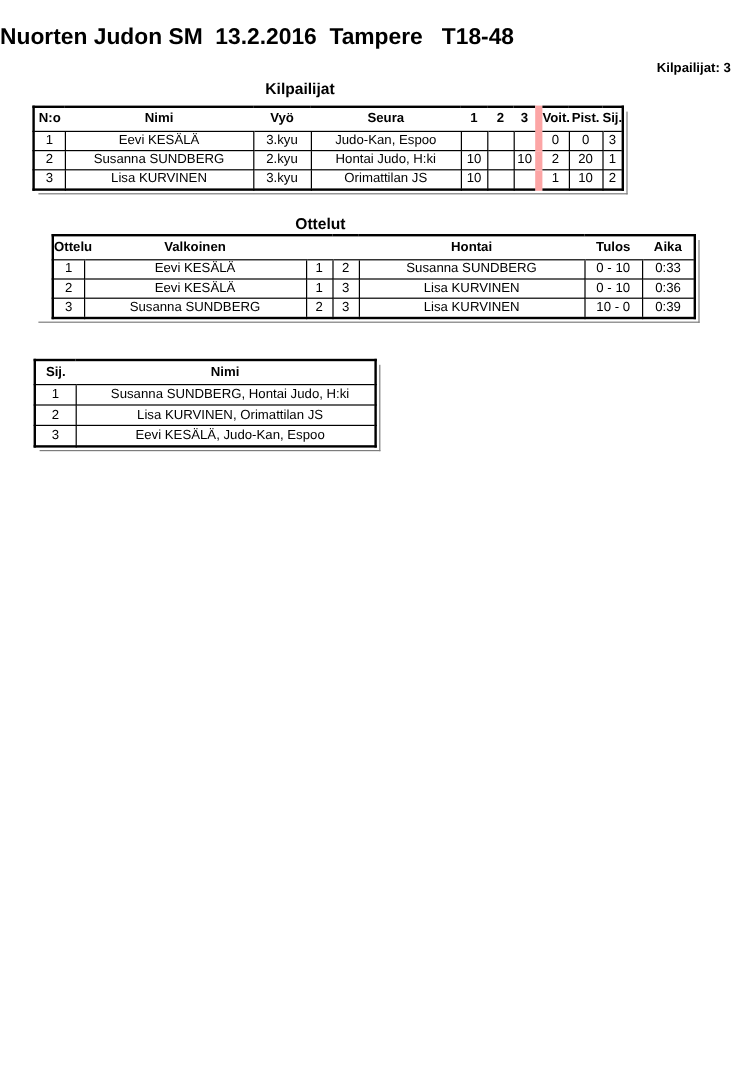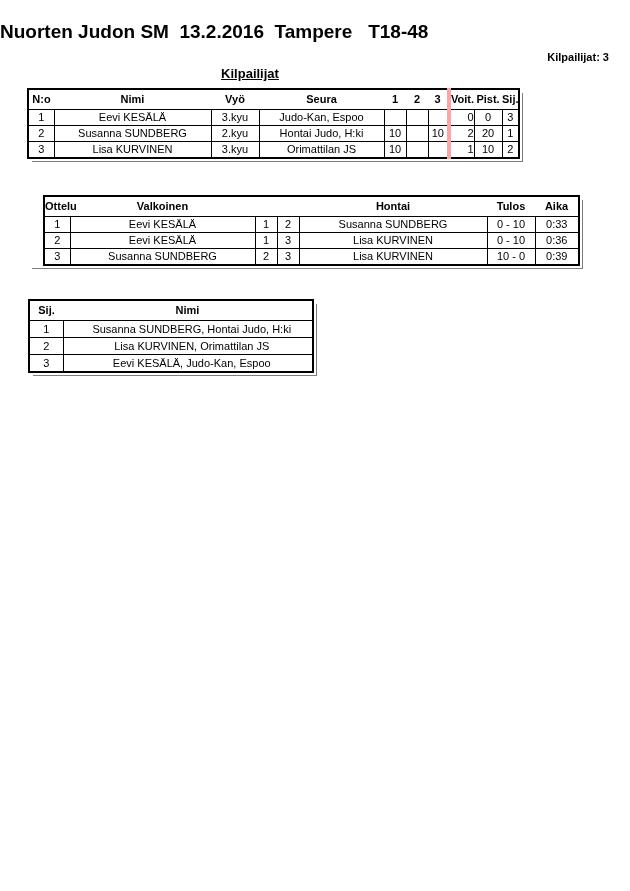--- a/index.html
+++ b/index.html
@@ -24,21 +24,21 @@
     top: 51px; left: 12px; width: 597px;
     text-align: right;
     font-size: 11px; font-weight: bold;
   }
   .section-heading {
     position: absolute;
     font-size: 13px; font-weight: bold;
     text-align: center;
     white-space: pre;
   }
-  .h-competitors { top: 66px; left: 0; width: 500px; text-decoration: underline; }
+  .h-competitors { top: 66px; left: 0; width: 500px; }
   .h-matches     { top: 179px; left: 0; width: 534px; }
   .h-results     { top: 284px; left: 0; width: 340px; }
 
   .twrap { position: absolute; }
   .twrap::before {
     content: ""; position: absolute;
     top: 5px; bottom: -3px; right: -3px; width: 1px;
     background: #7d7d7d;
   }
   .twrap::after {
@@ -76,21 +76,21 @@
   }
   .tbl td {
     border: 1px solid #000000;
     height: 15px;
     text-align: center;
   }
   .t3 td { height: 16px; }
   .th-left { text-align: left; padding-left: 1px; }
   .cell-left { text-align: left; padding-left: 6px; }
   .t3 .cell-left { padding-left: 8px; }
-  .t1 .gs { border-left: 4px solid #fca5a5; text-align: right; }
+  .t1 .gs { border-left: 6px solid #fca5a5; }
 </style>
 </head>
 <body>
 
 <div class="page">
 
   <div class="title">Nuorten Judon SM  13.2.2016  Tampere   T18-48</div>
   <div class="participants">Kilpailijat: 3</div>
 
   <div class="section-heading h-competitors">Kilpailijat</div>
@@ -156,20 +156,21 @@
           <td></td>
           <td></td>
           <td class="gs">1</td>
           <td>10</td>
           <td>2</td>
         </tr>
       </tbody>
     </table>
   </div>
 
+  <div class="section-heading h-matches">Ottelut</div>
   <div class="twrap w-matches">
     <table class="tbl t2">
       <colgroup>
         <col style="width:26px">
           <col style="width:185px">
           <col style="width:22px">
           <col style="width:22px">
         <col style="width:188px">
           <col style="width:48px">
           <col style="width:44px">

